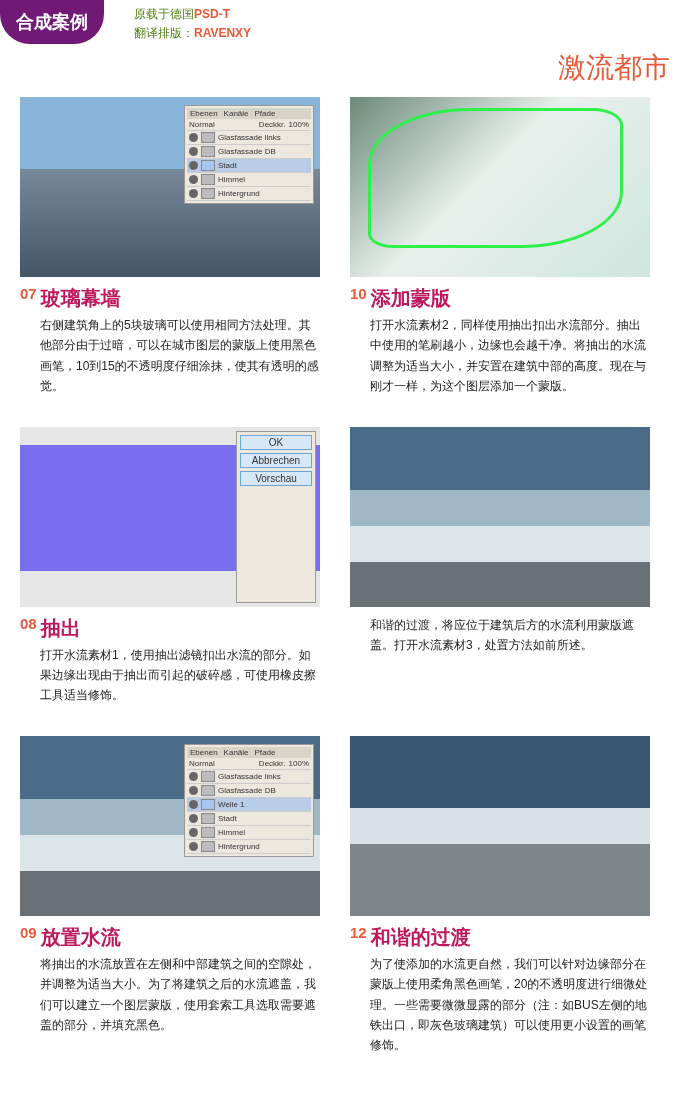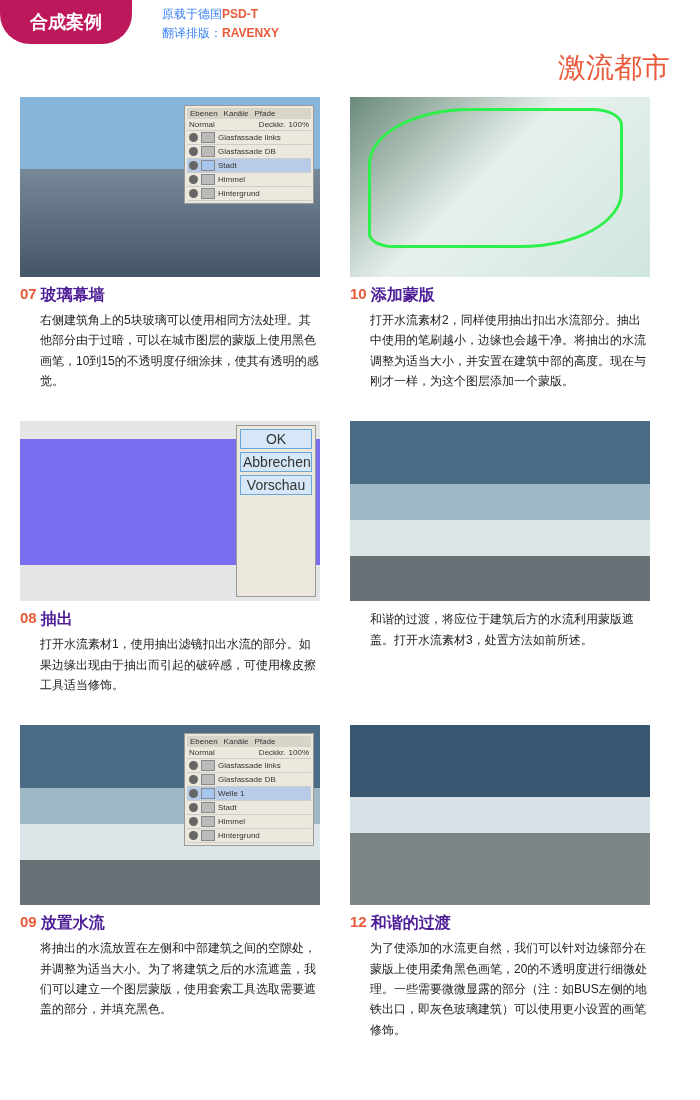--- a/index.html
+++ b/index.html
@@ -1,37 +1,37 @@
 <!DOCTYPE html>
 <html><head>
 <meta charset="utf-8">
 <style>
   * { margin: 0; padding: 0; box-sizing: border-box; }
   body { width: 700px; height: 1100px; background: #fff; font-family: "Microsoft YaHei", sans-serif; font-size: 12px; color: #333; }
   .header { display: flex; align-items: flex-start; padding: 0 20px 0 0; }
-  .title-pill { background: #be185d; color: #fff; padding: 10px 30px; border-radius: 0 0 30px 30px; font-size: 18px; font-weight: bold; }
+  .title-pill { background: #701a75; color: #fff; padding: 10px 16px; border-radius: 0 0 30px 30px; font-size: 18px; font-weight: bold; }
   .credits { margin-left: 30px; font-size: 12px; line-height: 1.6; padding-top: 5px; }
-  .credit-label { color: #3b82f6; text-align: center; }
+  .credit-label { color: #4d7c0f; text-align: center; }
   .credit-value { color: #e85a3a; font-weight: bold; text-align: center; }
   .main-title { text-align: right; margin: 5px 30px 10px 8px; font-size: 28px; color: #e85a3a; font-family: "SimSun", serif; }
   .grid { display: flex; flex-wrap: wrap; padding: 0 20px; gap: 30px 30px; }
   .step { width: 300px; }
   .step-img { width: 300px; height: 180px; background: #ccc; margin-bottom: 8px; position: relative; overflow: hidden; }
   .step-head { display: flex; align-items: flex-start; margin-bottom: 4px; }
   .step-num { color: #e85a3a; font-size: 15px; font-weight: bold; margin-right: 4px; line-height: 1.2; }
-  .step-title { color: #4c1d95; font-size: 16px; font-weight: bold; line-height: 1.3; }
+  .step-title { color: #be185d; font-size: 20px; font-weight: bold; line-height: 1.3; }
   .step-body { font-size: 12px; line-height: 1.7; color: #222; padding-left: 20px; }
 
   
   .img-building { background: linear-gradient(180deg,#87b5d9 0%,#87b5d9 40%,#789 40%,#456 100%); }
   .img-waterfall { background: linear-gradient(135deg,#6a8a7a 0%,#e8f0ec 45%,#cfe6df 100%); position: relative; }
   .green-outline { position: absolute; border: 3px solid #2ef04a; width: 85%; height: 78%; top: 6%; left: 6%; border-radius: 40% 12% 40% 10%; }
   .img-extract { background: linear-gradient(180deg,#e6e6e6 0 10%, #7a6ef0 10% 80%, #e6e6e6 80% 100%); position: relative; }
   .extract-panel { position: absolute; right: 4px; top: 4px; bottom: 4px; width: 80px; background: #ece8dd; border:1px solid #999; }
-  .extract-btn { background: #d6e8f7; border:1px solid #6aa6d6; margin:3px; padding:1px 2px; font-size:14px; text-align:center; }
+  .extract-btn { background: #d6e8f7; border:1px solid #6aa6d6; margin:3px; padding:1px 2px; font-size:10px; text-align:center; }
   .img-composite { background: linear-gradient(180deg,#4b6a86 0 35%,#9fb8c6 35% 55%,#dce6e8 55% 75%,#6a7176 75% 100%); }
   .img-city { background: linear-gradient(180deg,#3a5670 0 40%,#d8e2e6 40% 60%,#7e8588 60% 100%); }
   .panel { position: absolute; background: #ece8dd; border:1px solid #999; width:130px; right: 6px; top: 8px; padding: 2px; font-size: 8px; }
   .panel-row { display:flex; align-items:center; padding:1px 2px; border-bottom:1px solid #ccc; gap:3px;}
   .eye { width:9px;height:9px;background:#666;border-radius:50%;}
   .thumb { width:14px;height:11px;background:#bbb;border:1px solid #888;}
   .thumb.active { background:#a6c6f0;}
   .panel-title { background:#d8d4c8;padding:1px 3px;display:flex;gap:6px;}
 </style>
 </head>

